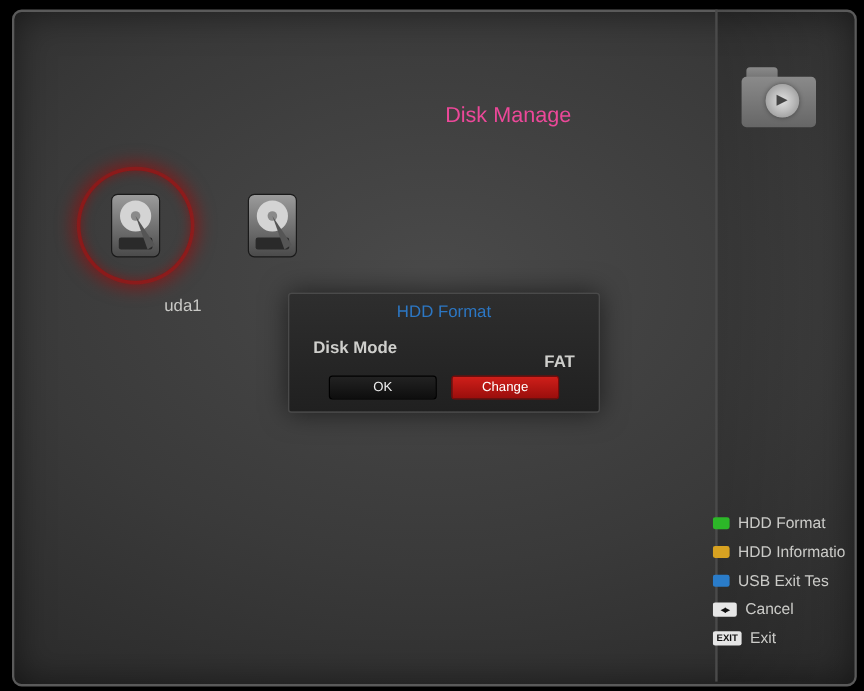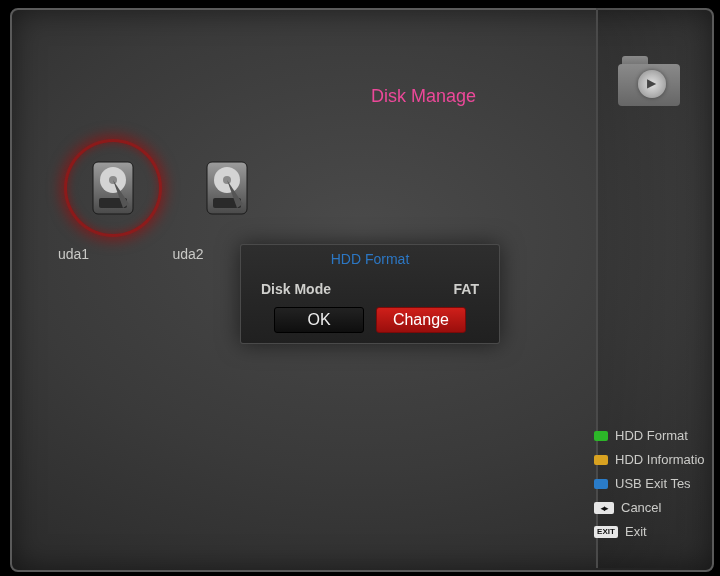--- a/index.html
+++ b/index.html
@@ -90,21 +90,21 @@
 
   
   .disks {
     position: absolute;
     top: 150px;
     left: 48px;
   }
   .disk {
     display: inline-block;
     width: 110px;
-    text-align: left;
+    text-align: right;
     vertical-align: top;
   }
   .disk-icon-wrap {
     width: 60px; height: 60px;
     margin: 0 auto;
     position: relative;
   }
   .ring {
     position: absolute;
     left: -16px; top: -16px;
@@ -146,34 +146,34 @@
     margin-top: 6px;
   }
   .dialog-row {
     position: absolute;
     left: 20px; top: 36px;
     width: 218px;
     font-weight: bold;
   }
   .dialog-val {
     position: absolute;
-    right: 0; top: 0;
+    right: 0; top: 12px;
   }
   .dialog-buttons {
     position: absolute;
     bottom: 10px;
     left: 0; width: 100%;
     text-align: center;
   }
   .btn {
     display: inline-block;
     min-width: 64px;
     padding: 3px 12px;
     margin: 0 4px;
-    font-size: 16px;
+    font-size: 11px;
     text-align: center;
     border-radius: 3px;
     color: #eee;
     cursor: pointer;
   }
   .btn-dark {
     background: linear-gradient(#222,#0e0e0e);
     border: 1px solid #000;
   }
   .btn-red {

